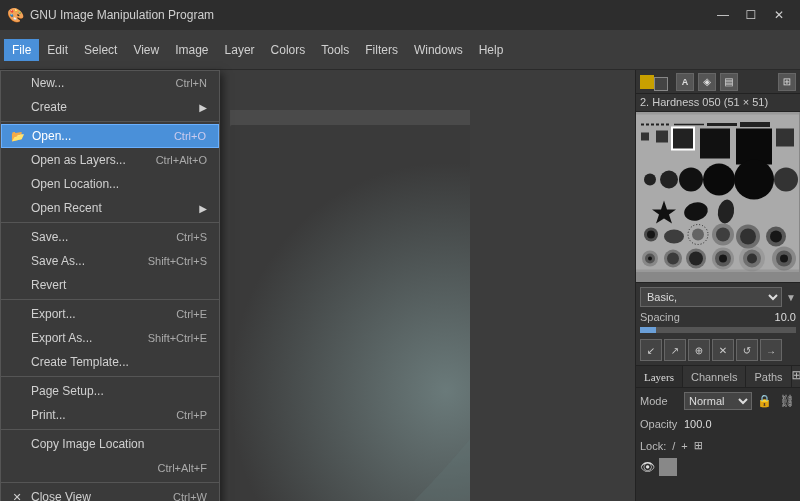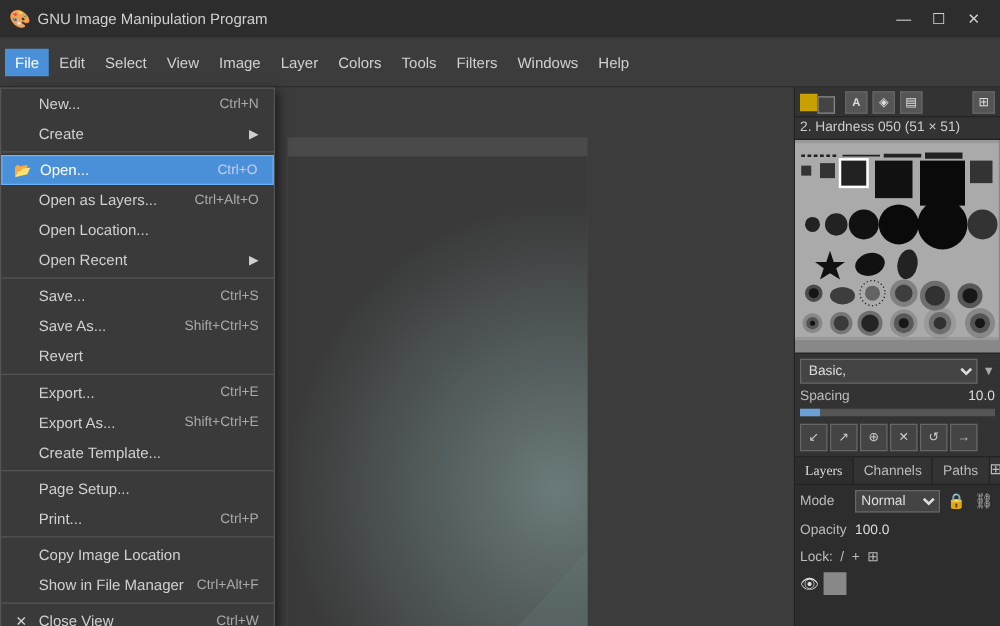--- a/index.html
+++ b/index.html
@@ -486,21 +486,20 @@
 
       <div class="dropdown-item separator"></div>
 
       <div class="dropdown-item">
         <span class="item-icon"></span>
         <span>Copy Image Location</span>
       </div>
 
       <div class="dropdown-item">
         <span class="item-icon"></span>
-        <span>Show in File Manager</span>
         <span class="shortcut">Ctrl+Alt+F</span>
       </div>
 
       <div class="dropdown-item separator"></div>
 
       <div class="dropdown-item">
         <span class="item-icon">✕</span>
         <span>Close View</span>
         <span class="shortcut">Ctrl+W</span>
       </div>

